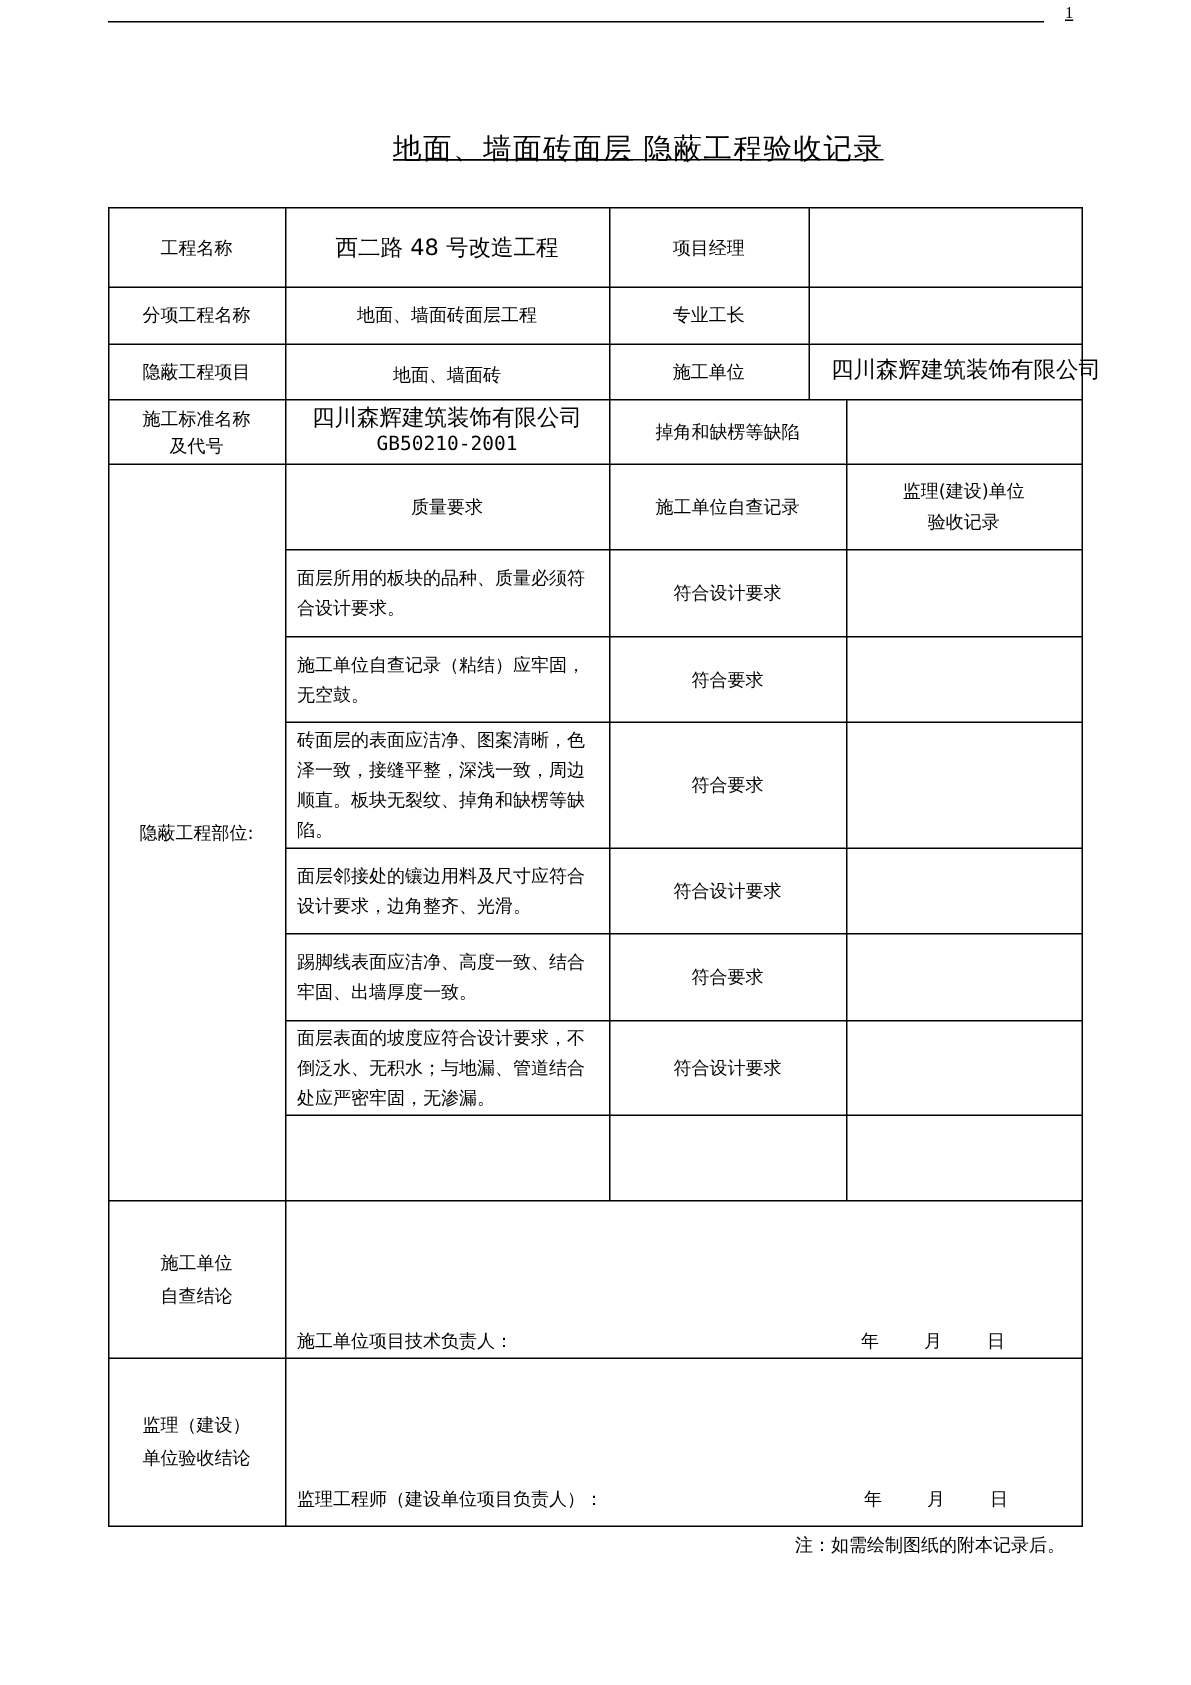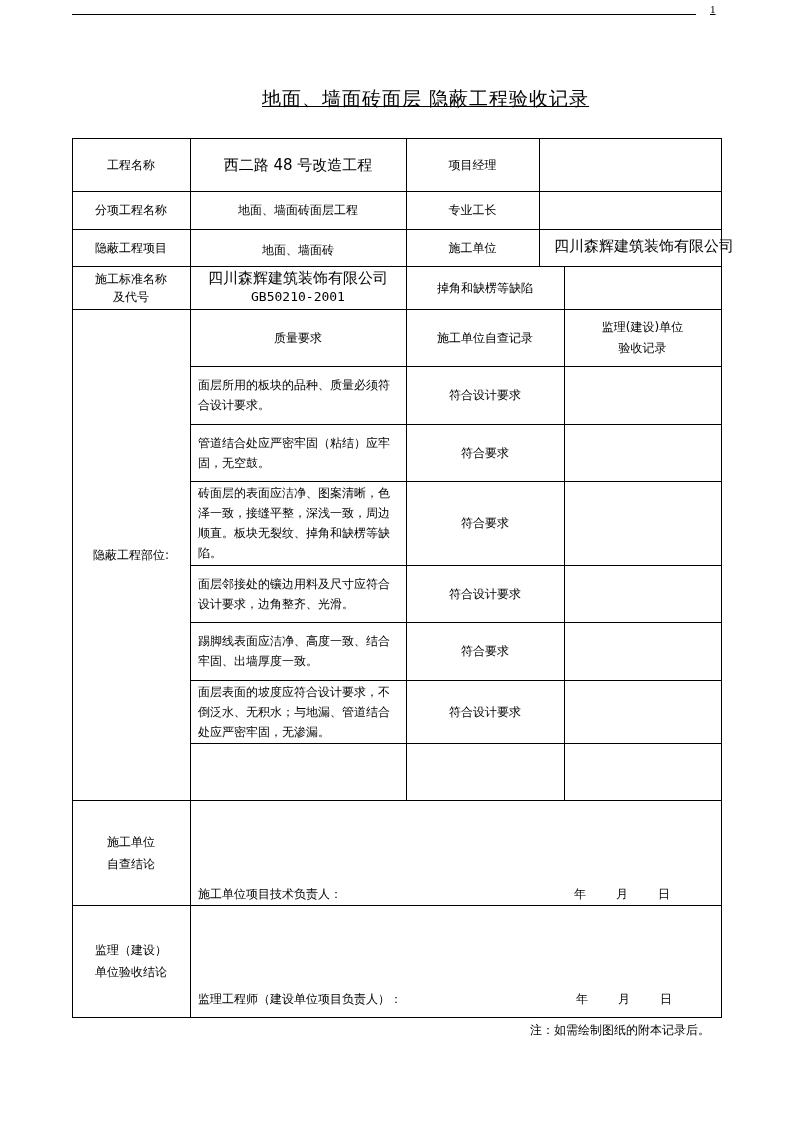--- a/index.html
+++ b/index.html
@@ -111,21 +111,21 @@
   <div class="cell" style="left:334px;top:171px;width:158px;height:57px;">施工单位自查记录</div>
   <div class="cell stacked" style="left:492px;top:171px;width:157px;height:57px;line-height:21px;">
     <span>监理(建设)单位</span>
     <span>验收记录</span>
   </div>
 
   <div class="cell left" style="left:118px;top:228px;width:216px;height:58px;">面层所用的板块的品种、质量必须符合设计要求。</div>
   <div class="cell" style="left:334px;top:228px;width:158px;height:58px;">符合设计要求</div>
   <div class="cell" style="left:492px;top:228px;width:157px;height:58px;"></div>
 
-  <div class="cell left" style="left:118px;top:286px;width:216px;height:57px;">管道结合处应严密牢固（粘结）应牢固，无空鼓。</div>
+  <div class="cell left" style="left:118px;top:286px;width:216px;height:57px;">施工单位自查记录（粘结）应牢固，无空鼓。</div>
   <div class="cell" style="left:334px;top:286px;width:158px;height:57px;">符合要求</div>
   <div class="cell" style="left:492px;top:286px;width:157px;height:57px;"></div>
 
   <div class="cell left" style="left:118px;top:343px;width:216px;height:84px;">砖面层的表面应洁净、图案清晰，色泽一致，接缝平整，深浅一致，周边顺直。板块无裂纹、掉角和缺楞等缺陷。</div>
   <div class="cell" style="left:334px;top:343px;width:158px;height:84px;">符合要求</div>
   <div class="cell" style="left:492px;top:343px;width:157px;height:84px;"></div>
 
   <div class="cell left" style="left:118px;top:427px;width:216px;height:57px;">面层邻接处的镶边用料及尺寸应符合设计要求，边角整齐、光滑。</div>
   <div class="cell" style="left:334px;top:427px;width:158px;height:57px;">符合设计要求</div>
   <div class="cell" style="left:492px;top:427px;width:157px;height:57px;"></div>

